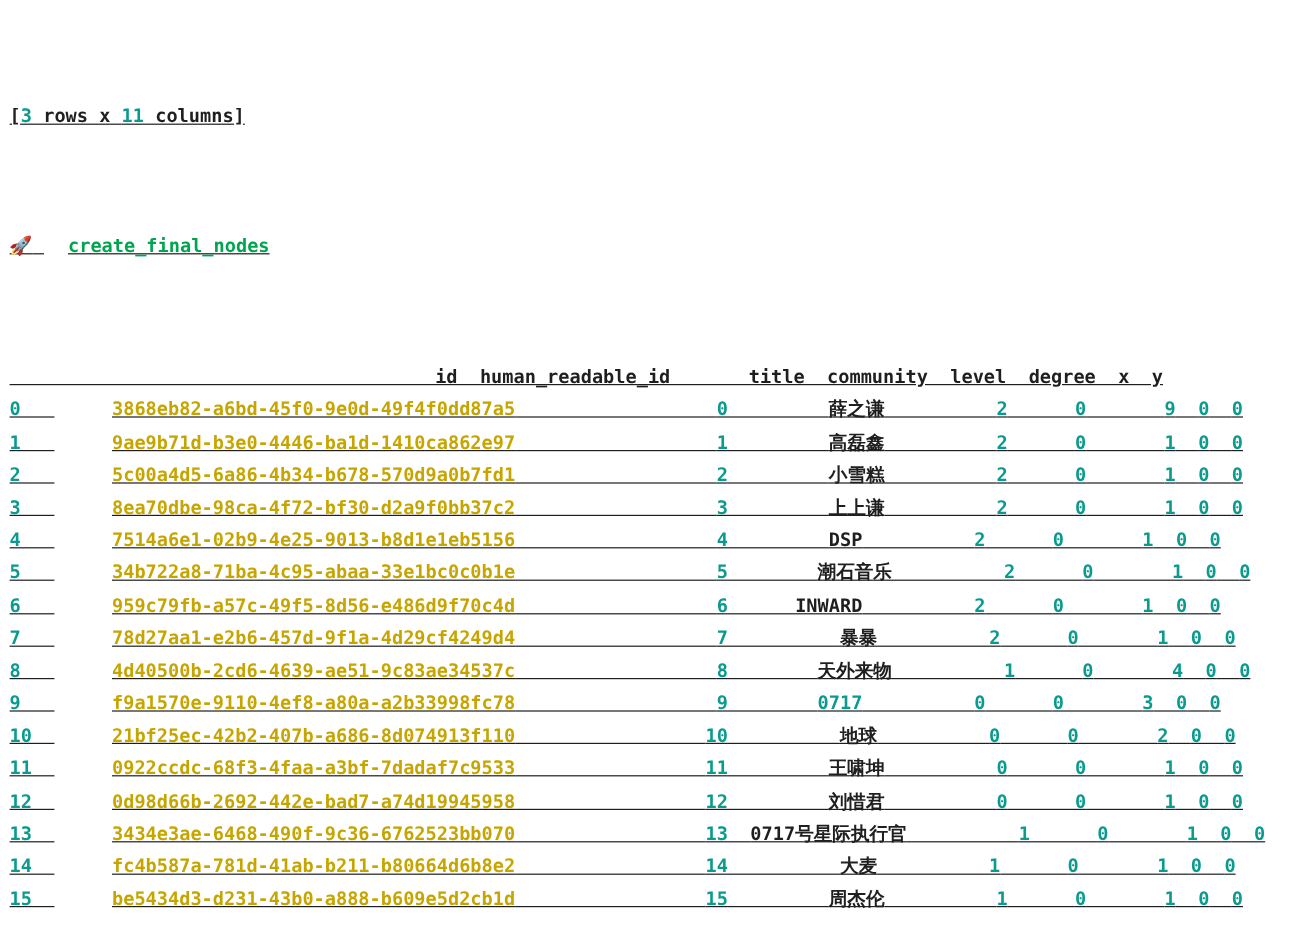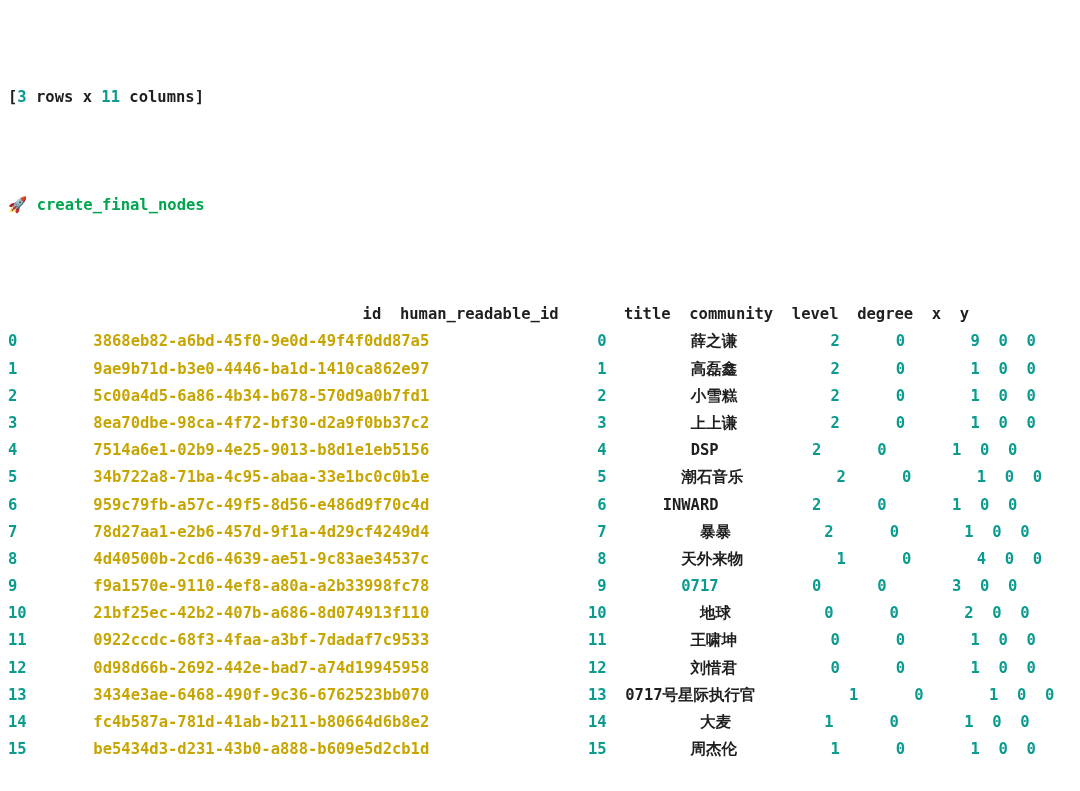--- a/index.html
+++ b/index.html
@@ -12,24 +12,24 @@
   }
   .terminal {
     font-family: "DejaVu Sans Mono", "Liberation Mono", monospace;
     font-size: 15.5px;
     font-weight: 600;
     line-height: 27.2px;
     color: var(--fg, #1f1f1f);
     white-space: pre;
     padding: 2px 0 0 8px;
   }
-  .line { height: 27.2px; }
+  .line { height: 27.2px; text-decoration: underline; }
   .num  { color: var(--num, #0a9b8e); }
   .uuid { color: var(--uuid, #c7a500); margin-left: 48px; }
-  .fn   { color: var(--fn, #00a550); }
+  .fn   { color: var(--fn, #00a550); margin-left: 20px; }
   .rocket { font-weight: 400; }
 </style>
 </head>
 <body>
 
 <div class="terminal">
 
   <div class="line"><span>[</span><span class="num">3</span><span> rows x </span><span class="num">11</span><span> columns]</span></div>
 
   <div class="line"><span class="rocket">🚀</span><span> </span><span class="fn">create_final_nodes</span></div>

